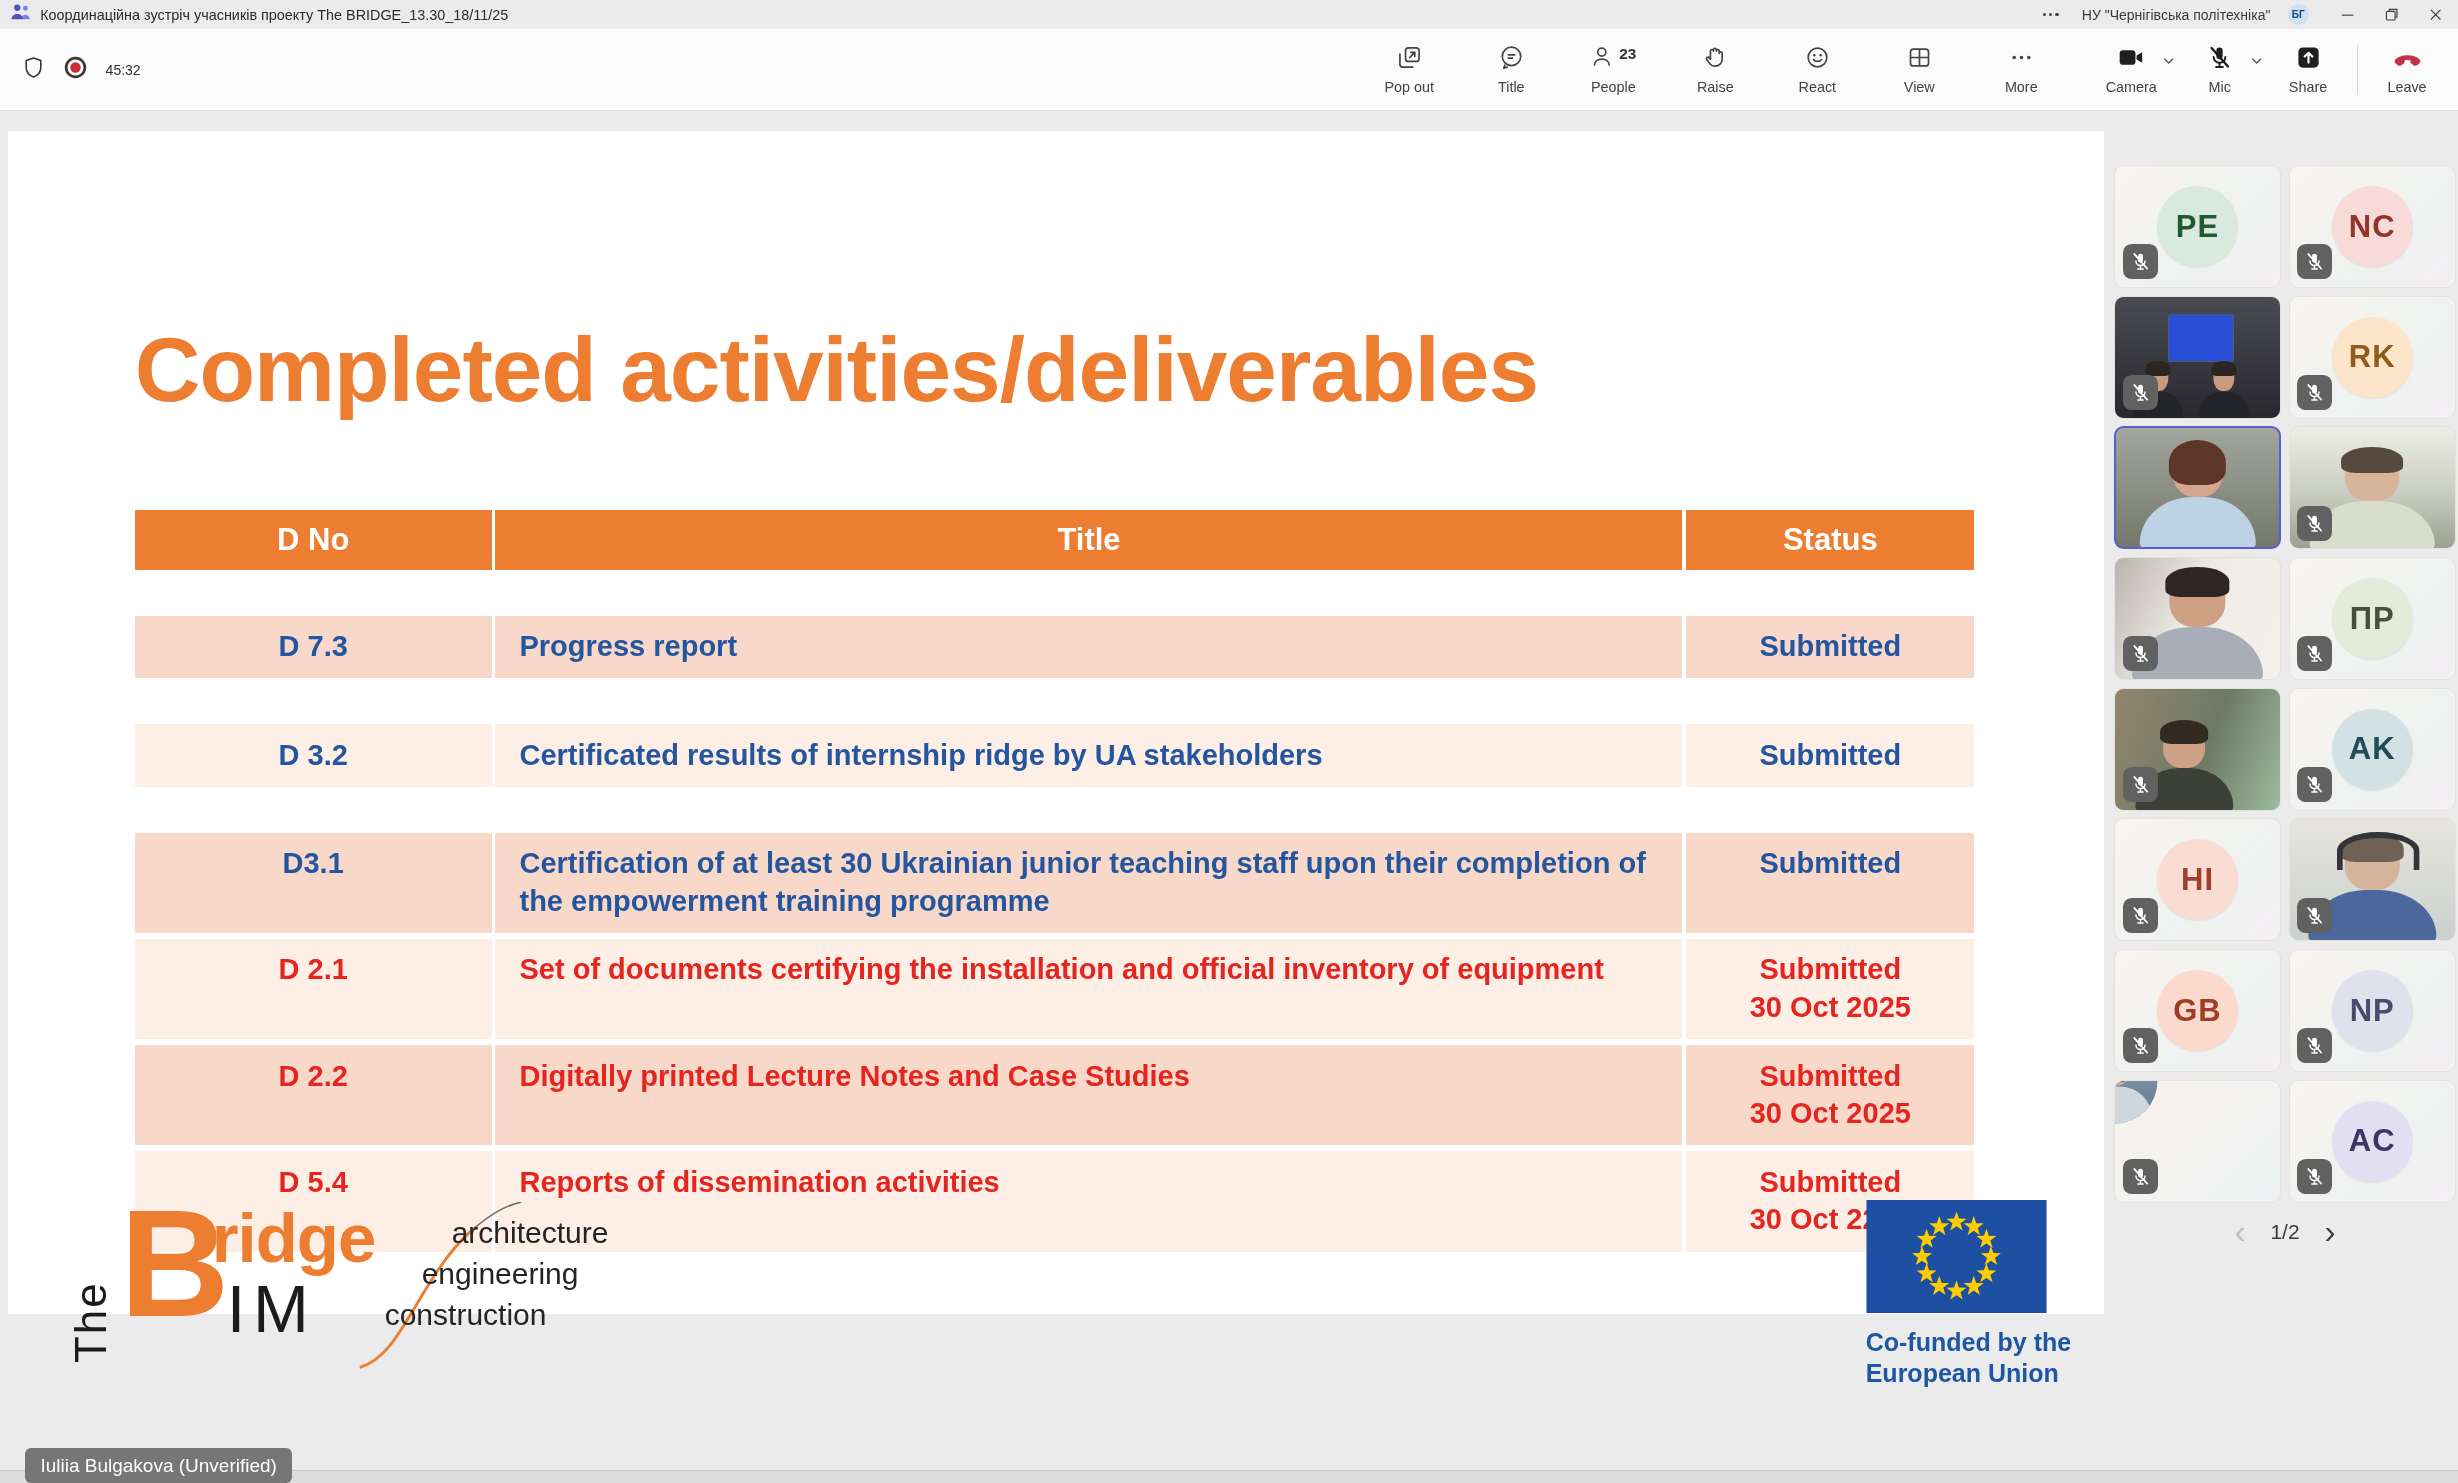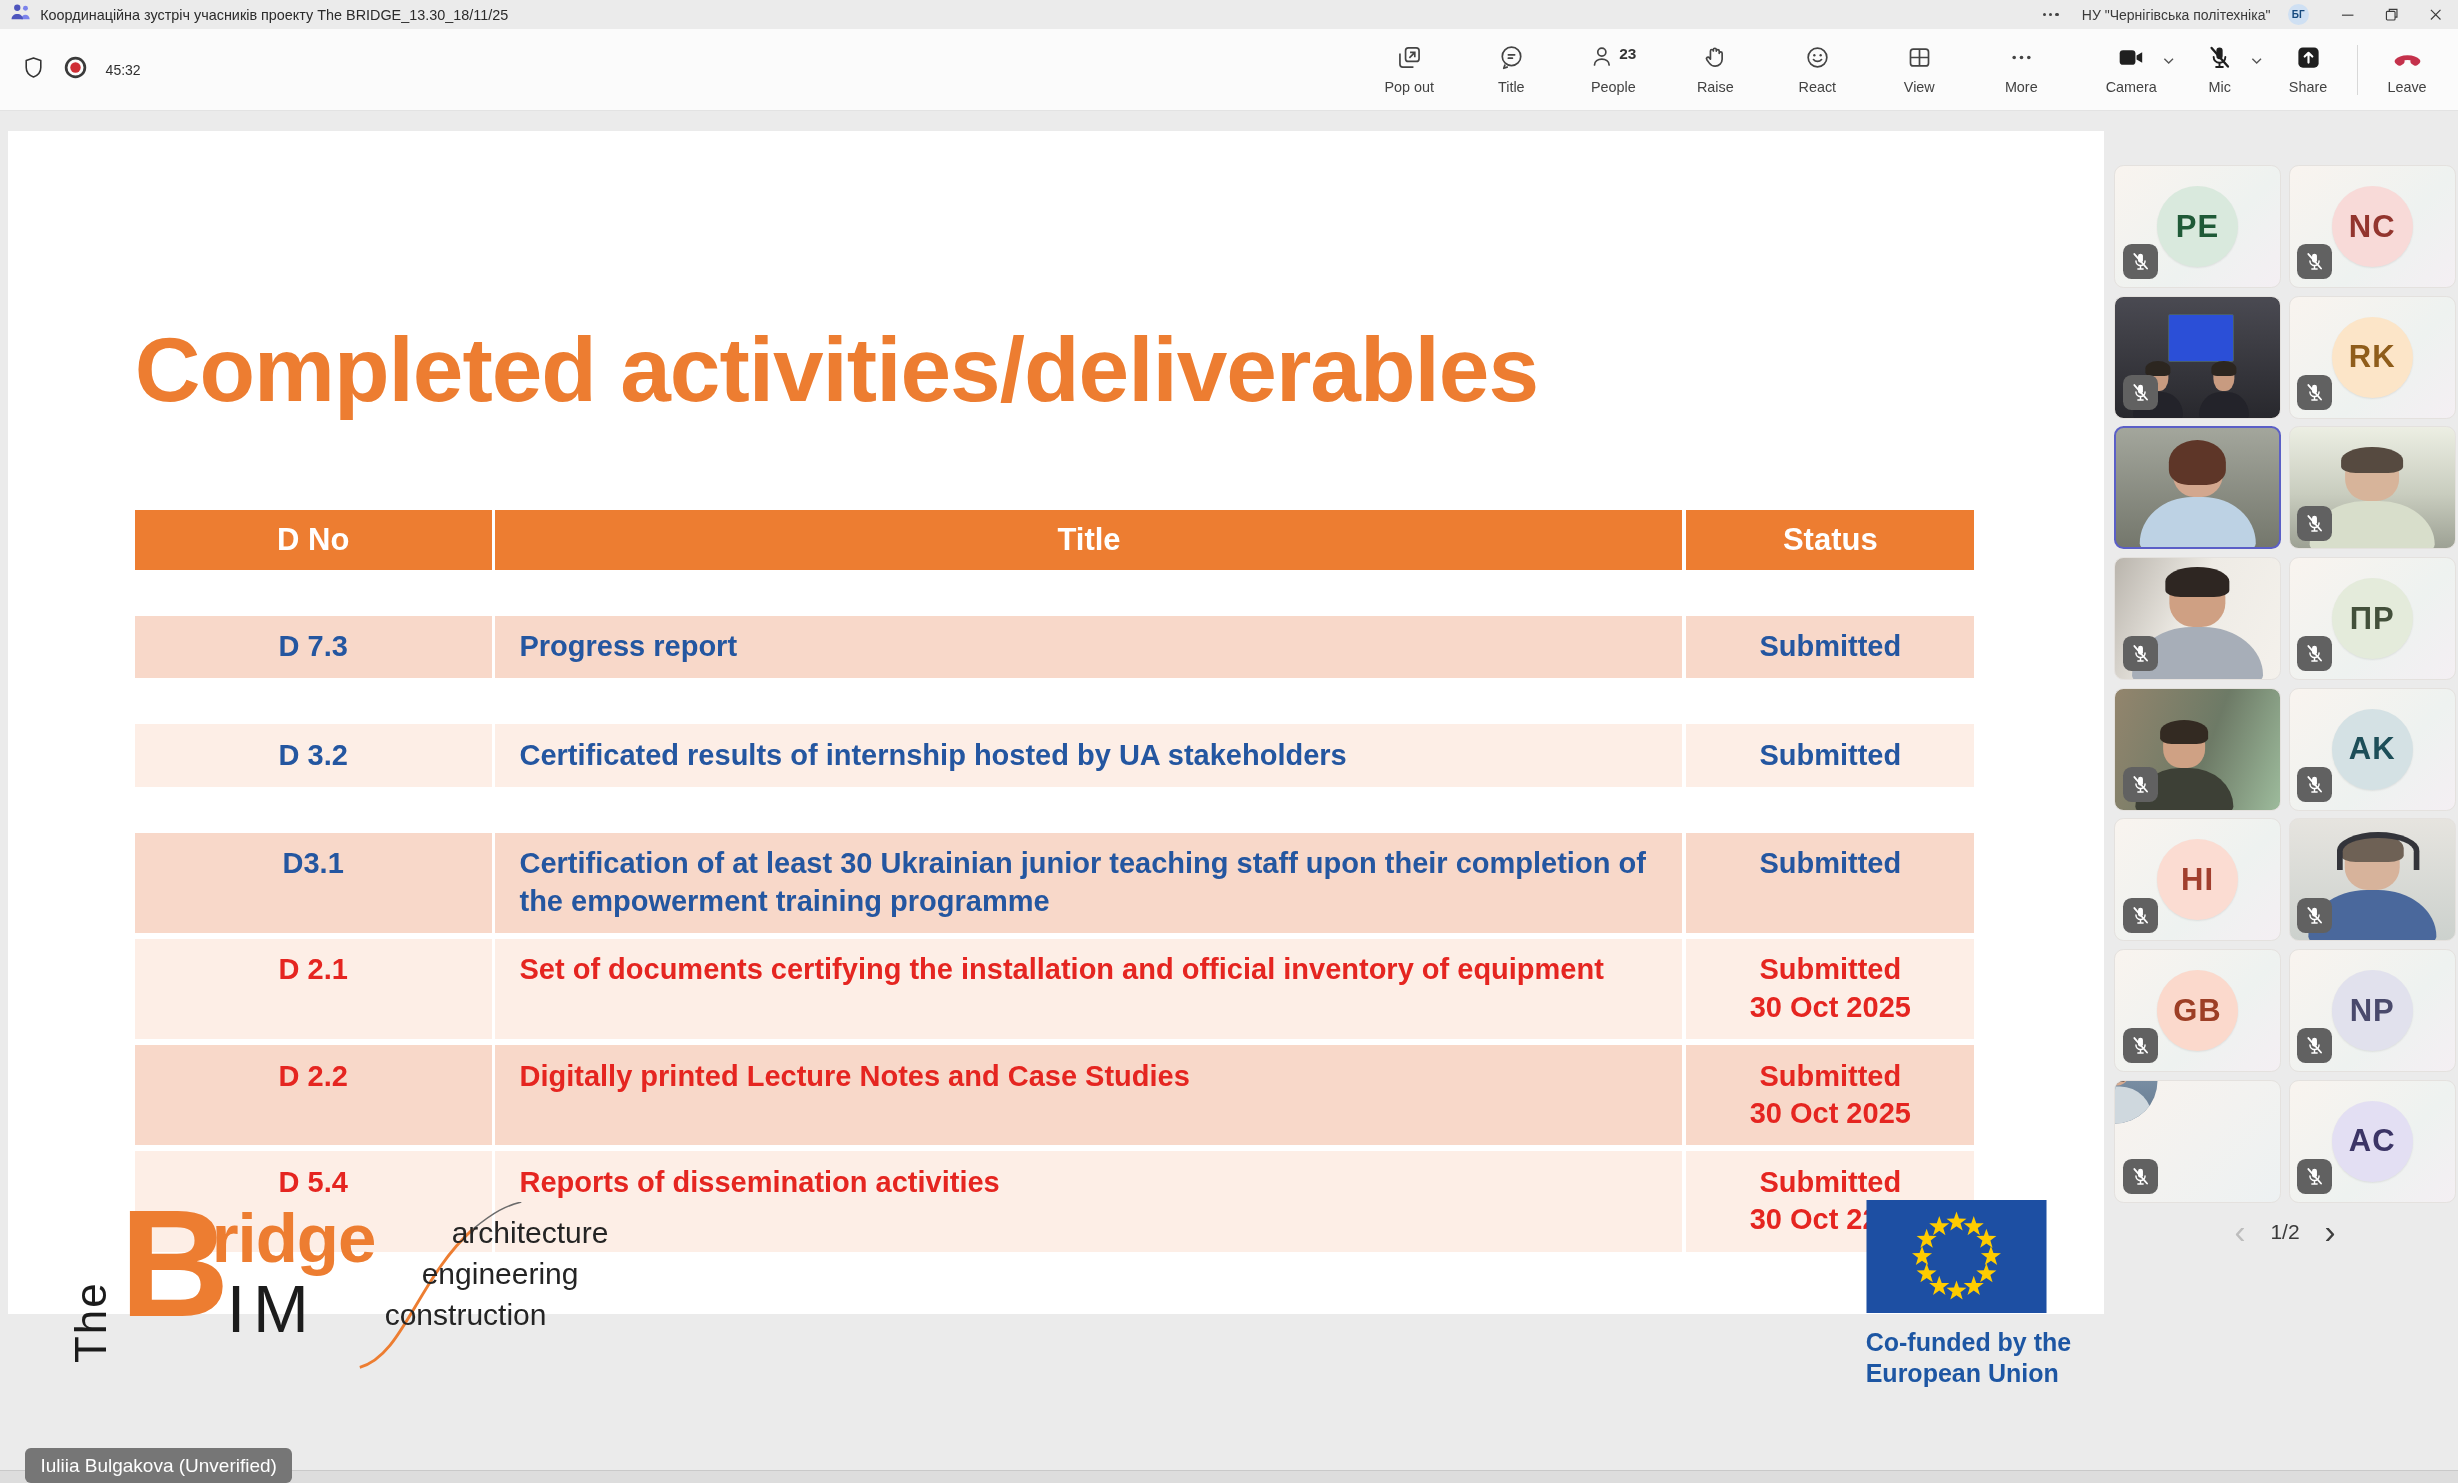--- a/index.html
+++ b/index.html
@@ -322,21 +322,21 @@
     <div class="slide-title">Completed activities/deliverables</div>
 
     <div class="dtable">
         <div class="th">D No</div>
         <div class="th">Title</div>
         <div class="th">Status</div>
         <div class="td dark blue center">D 7.3</div>
         <div class="td dark blue left">Progress report</div>
         <div class="td dark blue center">Submitted</div>
         <div class="td light blue center">D 3.2</div>
-        <div class="td light blue left">Certificated results of internship hosted by UA stakeholders</div>
+        <div class="td light blue left">Certificated results of internship ridge by UA stakeholders</div>
         <div class="td light blue center">Submitted</div>
         <div class="td dark blue center">D3.1</div>
         <div class="td dark blue left">Certification of at least 30 Ukrainian junior teaching staff upon their completion of the empowerment training programme</div>
         <div class="td dark blue center">Submitted</div>
         <div class="td light red center">D 2.1</div>
         <div class="td light red left">Set of documents certifying the installation and official inventory of equipment</div>
         <div class="td light red center">Submitted
 30 Oct 2025</div>
         <div class="td dark red center">D 2.2</div>
         <div class="td dark red left">Digitally printed Lecture Notes and Case Studies</div>

